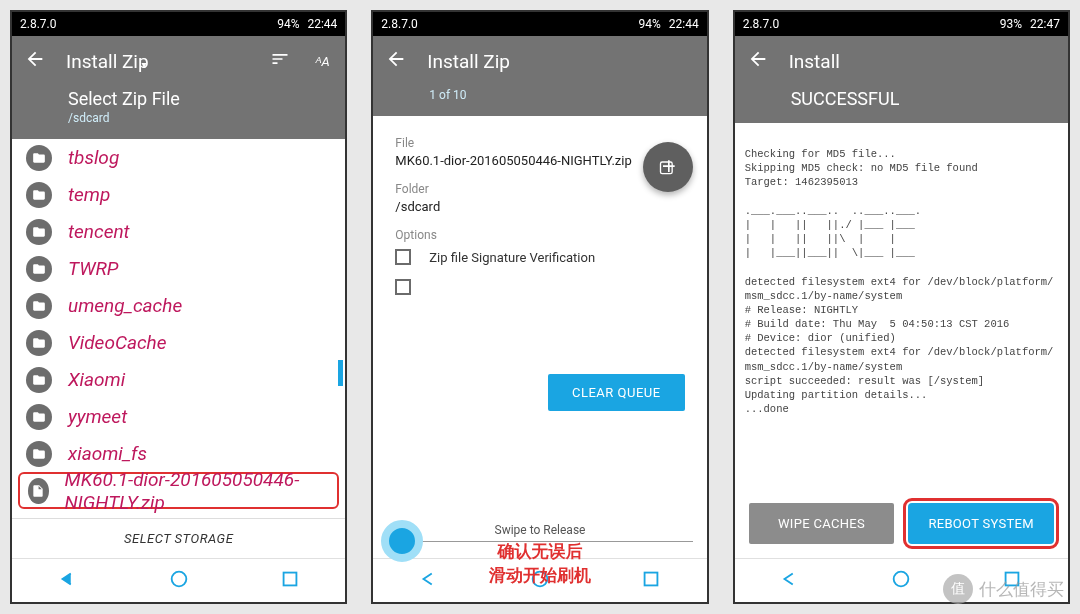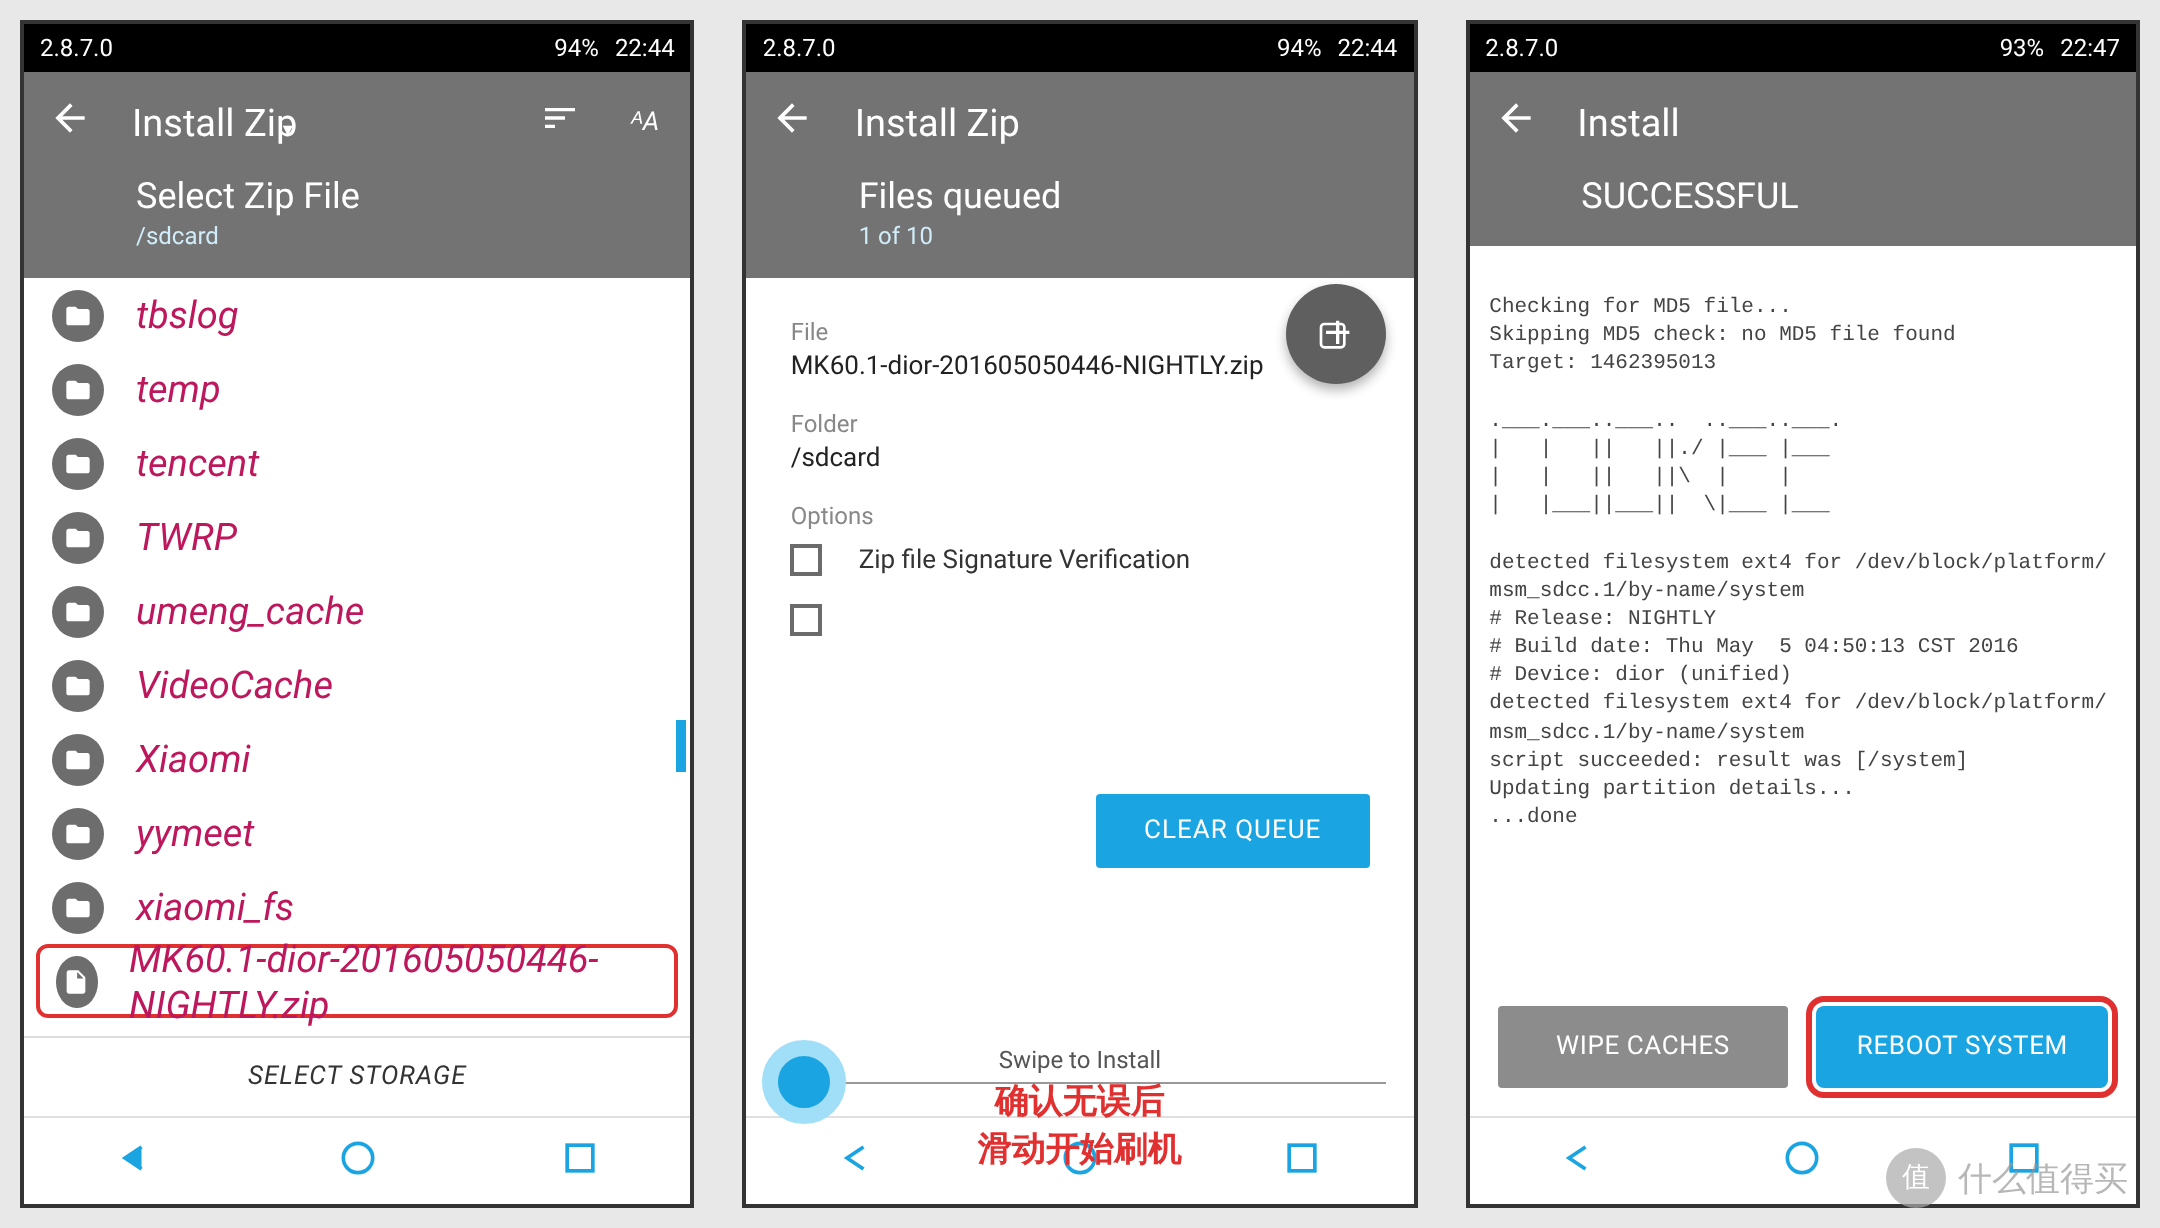--- a/index.html
+++ b/index.html
@@ -355,21 +355,20 @@
   <div class="header">
     <div class="header-top">
       <span class="icon">
         <svg viewBox="0 0 24 24" width="22" height="22" fill="#fff">
             <path d="M20 11H7.8l5.6-5.6L12 4l-8 8 8 8 1.4-1.4L7.8 13H20z"></path>
           </svg>
       </span>
       <span class="title">Install Zip</span>
     </div>
     <div class="header-sub">
-      <div class="subtitle">Files queued</div>
       <div class="path">1 of 10</div>
     </div>
   </div>
   <div class="fab">
     <svg width="20" height="20" viewBox="0 0 24 24" fill="#fff">
         <path d="M19 13h-6v6h-2v-6H5v-2h6V5h2v6h6v2z" transform="translate(1,-1)"></path>
         <rect x="3" y="6" width="14" height="14" fill="none" stroke="#fff" stroke-width="1.6" rx="2"></rect>
       </svg>
   </div>
   <div class="content">
@@ -382,21 +381,21 @@
       <div class="option-row">
         <div class="checkbox"></div>
         <span class="option-text">Zip file Signature Verification</span>
       </div>
       <div class="option-row">
         <div class="checkbox"></div>
       </div>
       <div class="clear-btn">CLEAR QUEUE</div>
     </div>
     <div class="swipe-area">
-      <div class="swipe-label">Swipe to Install</div>
+      <div class="swipe-label">Swipe to Release</div>
       <div class="swipe-track">
         <div class="swipe-thumb"></div>
       </div>
     </div>
     <div class="cn-text" id="cn-anno">确认无误后<br>滑动开始刷机</div>
   </div>
   <div class="navbar">
     <span class="navicon"><svg viewBox="0 0 24 24">
           <path d="M15 6l-9 6 9 6"></path>
         </svg></span>

